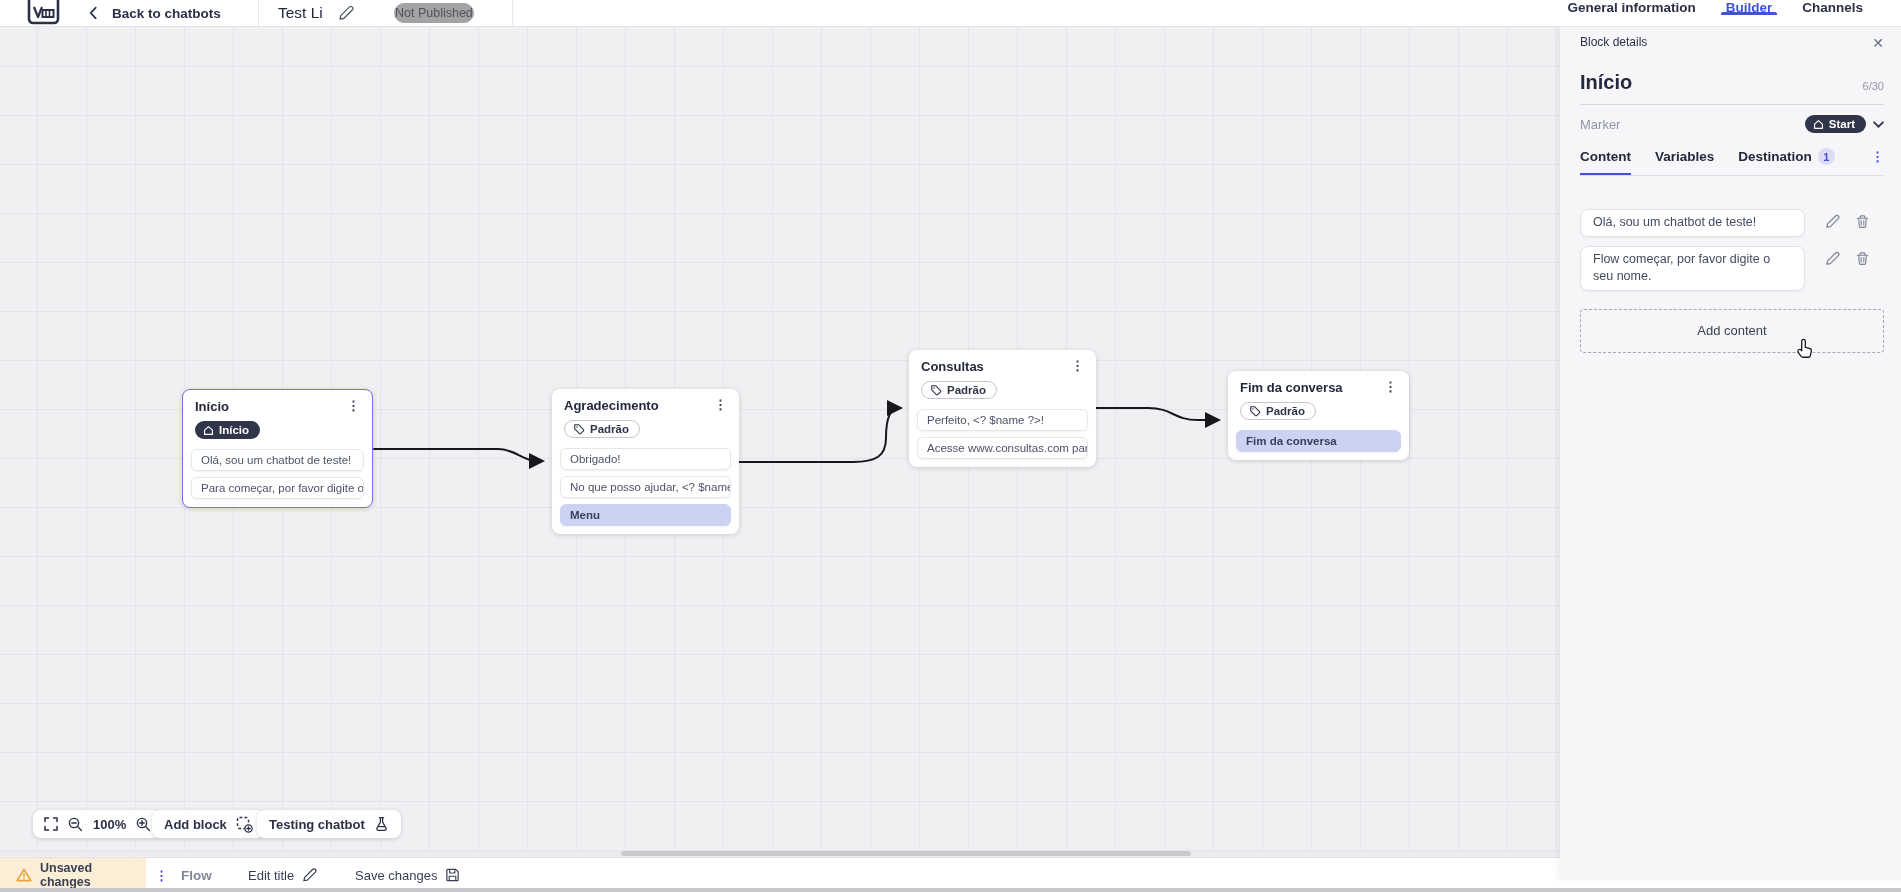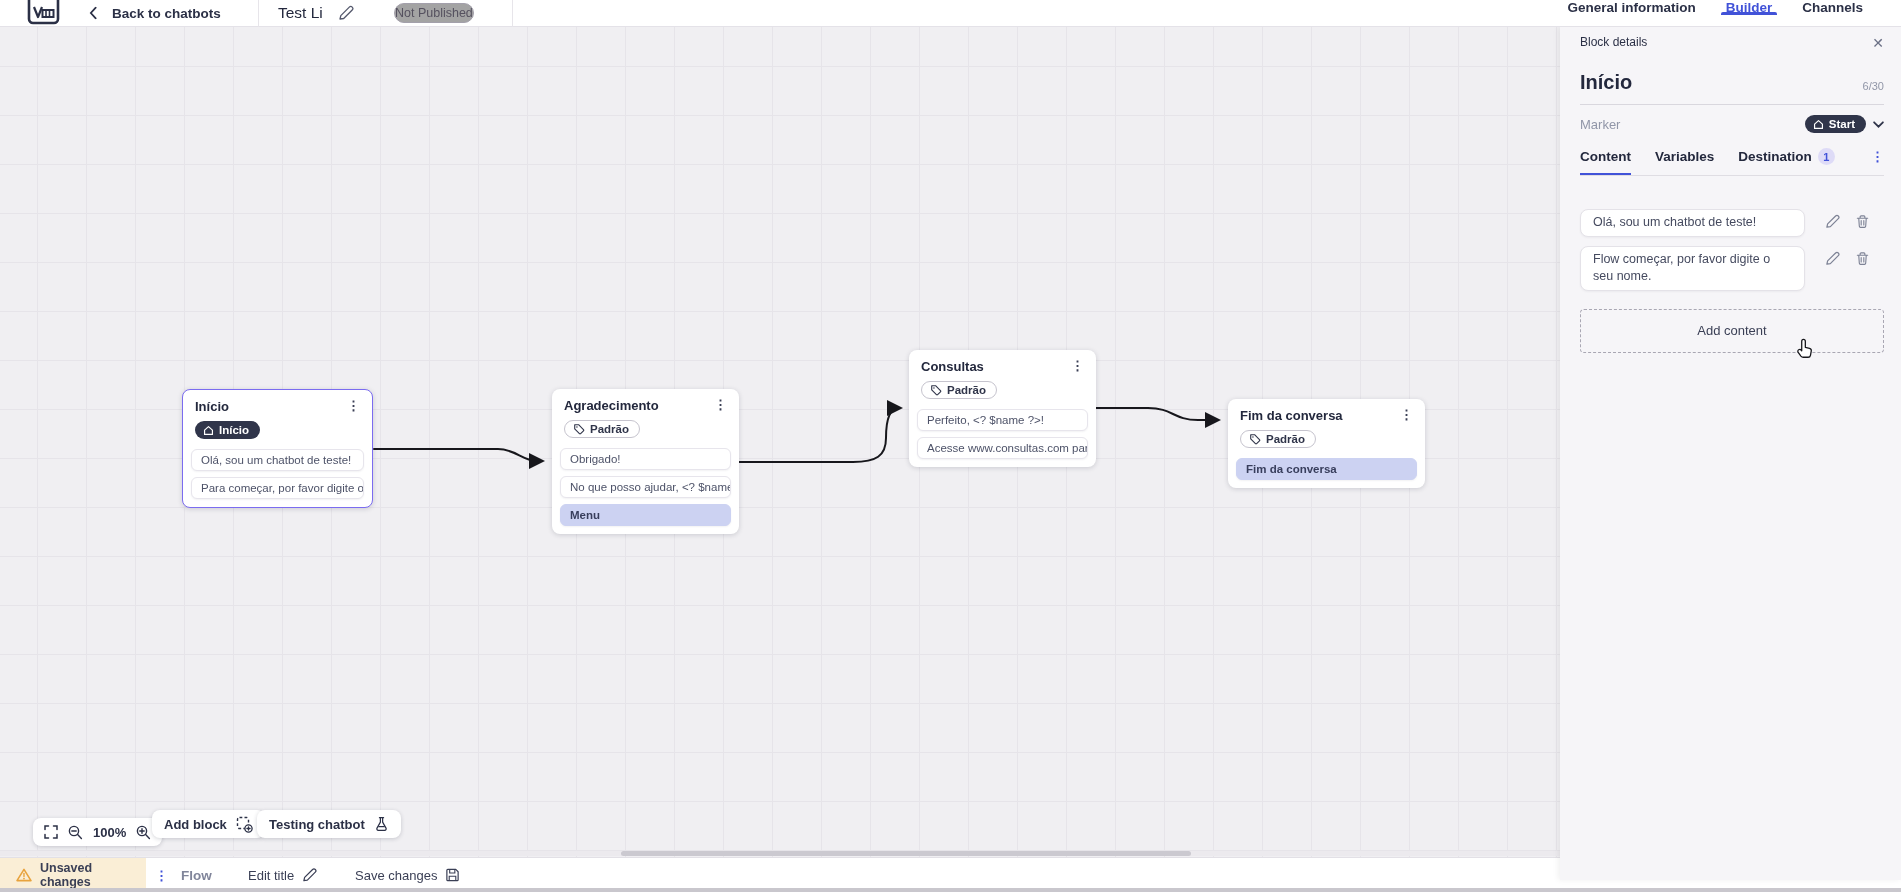--- a/index.html
+++ b/index.html
@@ -51,27 +51,27 @@
     border-radius:999px; padding:3px 11px 3px 8px; font-size:11.5px; font-weight:bold; }
   .node-items { margin-top:9px; display:flex; flex-direction:column; gap:6px; }
   .node-item { background:#fff; border:1px solid #e7e5ec; border-radius:6px; padding:4px 9px;
     font-size:11.5px; color:#4d5268; white-space:nowrap; overflow:hidden;
     box-shadow:0 1px 2px rgba(35,40,60,.06); }
   .node-item.highlight { background:#ccd2f2; border-color:#ccd2f2; color:#383e5c; font-weight:bold; }
 
   .node-inicio        { left:182px;  top:362px; width:191px; }
   .node-agradecimento { left:552px;  top:362px; width:187px; }
   .node-consultas     { left:909px;  top:323px; width:187px; }
-  .node-fim           { left:1228px; top:372px; width:197px; }
+  .node-fim           { left:1228px; top:344px; width:181px; }
 
   
   .ctrl-group { position:absolute; z-index:3; background:#fff; border-radius:8px; height:28px;
     box-shadow:0 1px 4px rgba(35,40,60,.2); display:flex; align-items:center;
     font-size:13px; color:#2b3046; cursor:pointer; }
-  .ctrl-zoom { left:33px; top:783px; padding:0 11px; gap:10px;margin-top:8px; }
+  .ctrl-zoom { left:33px; top:783px; padding:0 11px; gap:10px; }
   .ctrl-add  { left:152px; top:783px; padding:0 12px; gap:9px; font-weight:bold; }
   .ctrl-test { left:257px; top:783px; padding:0 12px; gap:9px; font-weight:bold; }
   .zoom-level { font-weight:bold; }
   .icon-btn { display:flex; align-items:center; color:#2b3046; }
 
   .hscroll-track { position:absolute; left:0; bottom:1px; width:1560px; height:5px; background:#eceaee; z-index:4; }
   .hscroll-thumb { position:absolute; left:621px; top:0; width:570px; height:5px; background:#cbc9d0; border-radius:3px; }
 
   
   .panel { position:absolute; top:27px; right:0; bottom:12px; width:341px; background:#f6f5f8;

